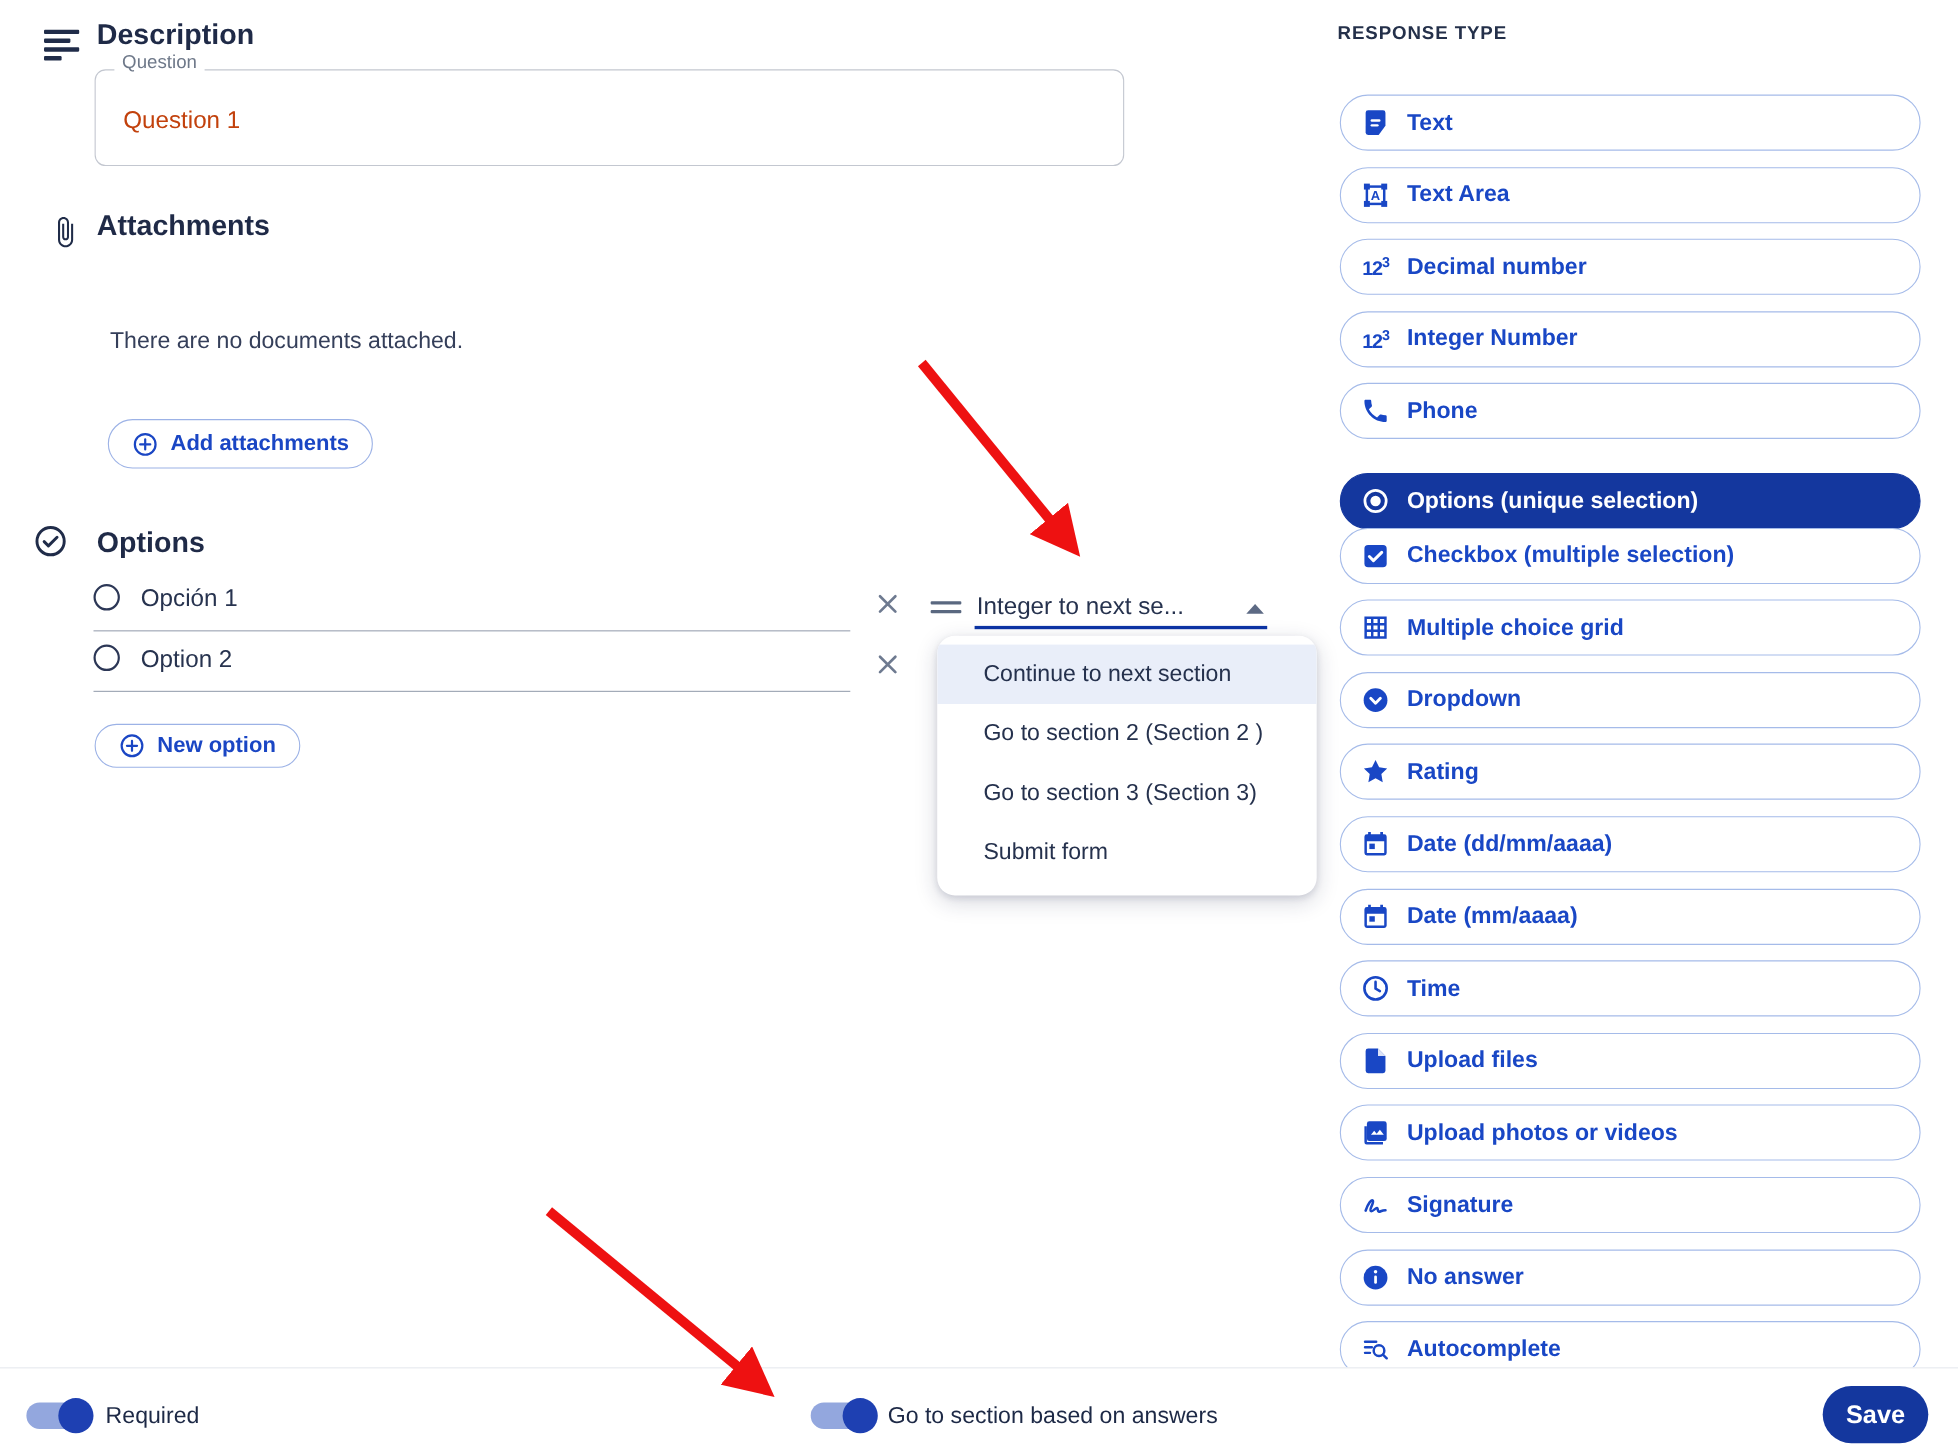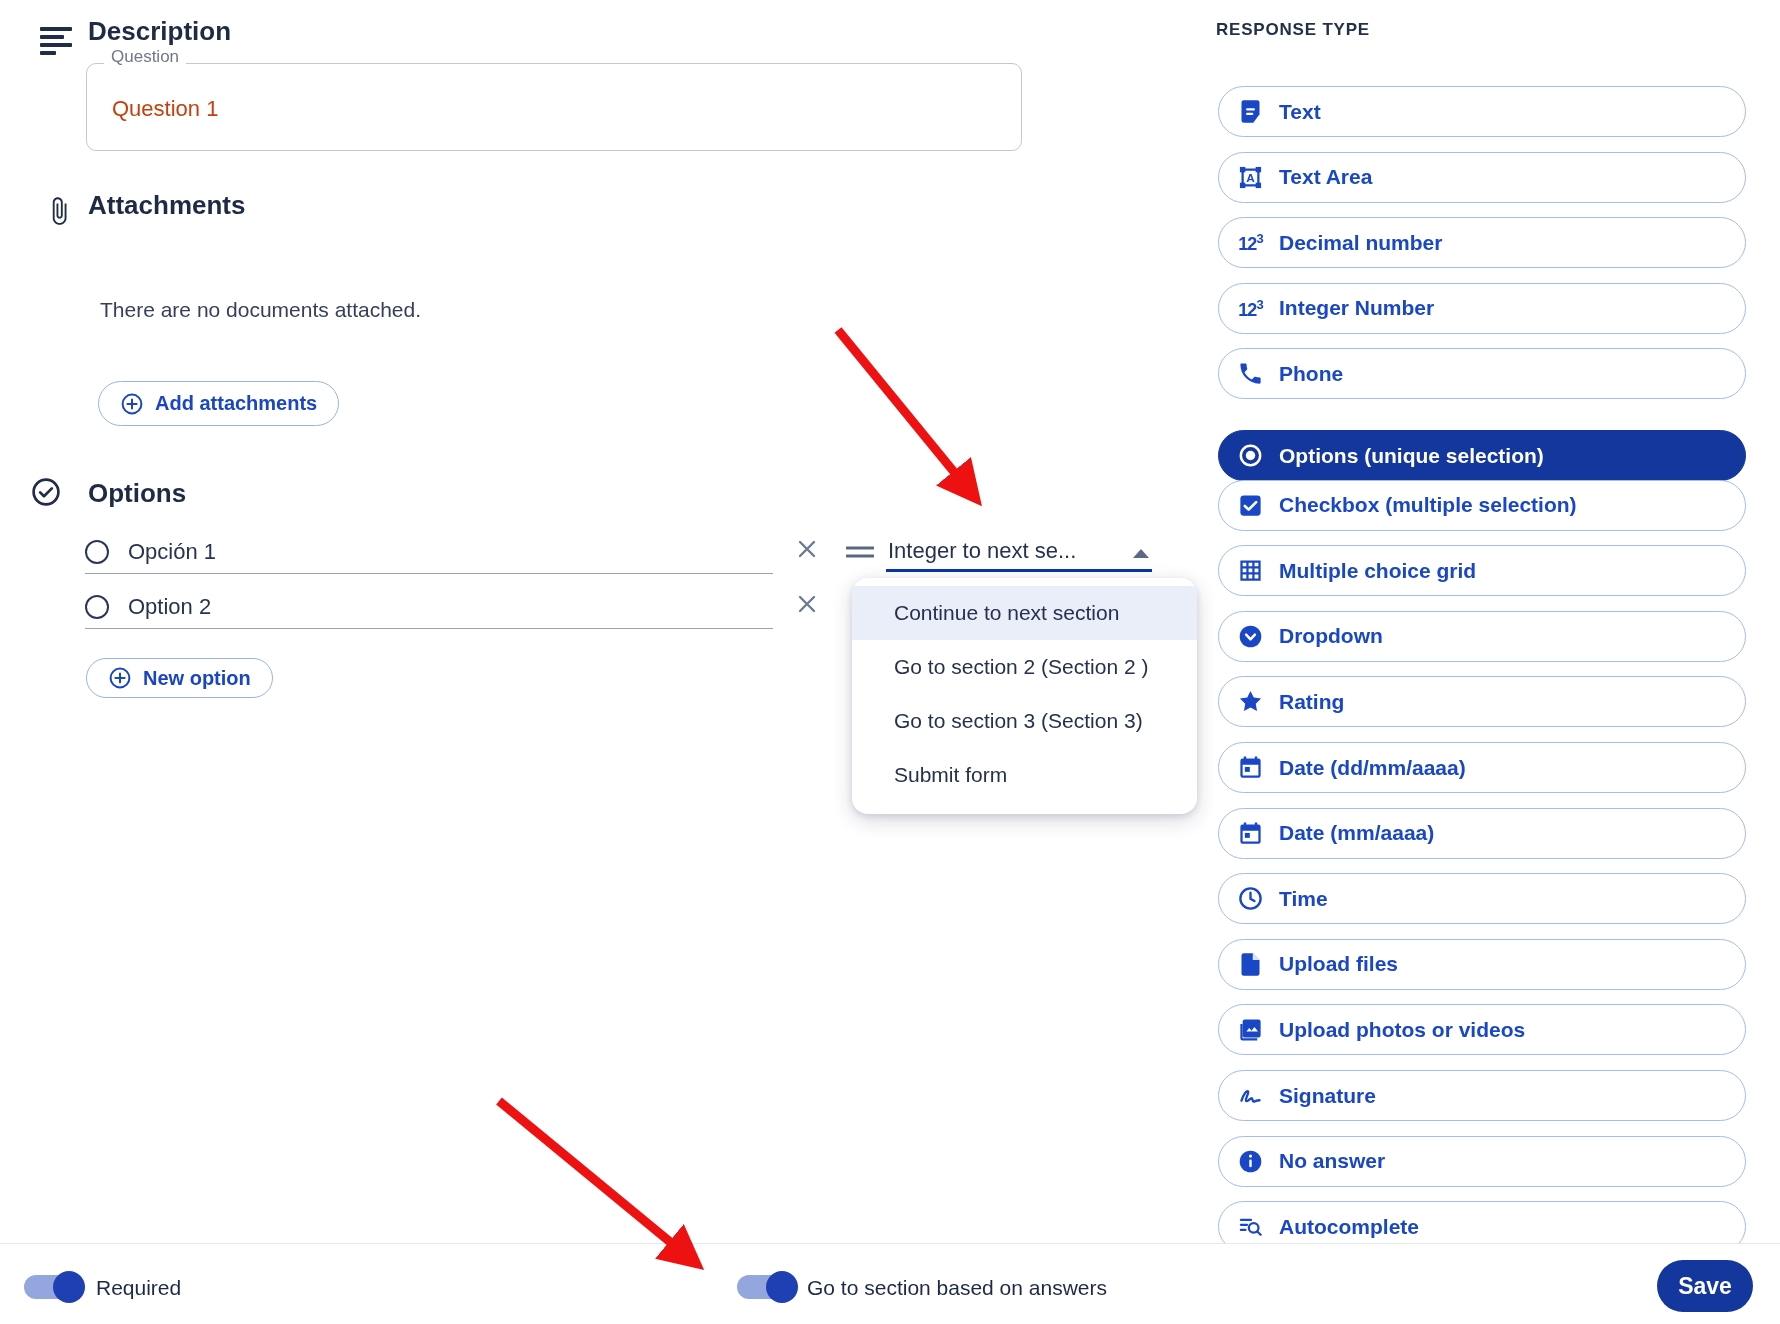--- a/index.html
+++ b/index.html
@@ -21,21 +21,21 @@
 
   
   .ghost-btn{position:absolute;display:flex;align-items:center;gap:11px;background:#fff;
              border:1.5px solid #9cb2e6;border-radius:24px;color:#1a46c4;font-weight:700;
              font-size:20px;padding:0 21px;cursor:pointer;white-space:nowrap;
              font-family:"Liberation Sans",sans-serif;}
   .ghost-btn svg{width:24px;height:24px;flex:0 0 auto;}
 
   
   .option-row{position:absolute;left:85px;width:688px;height:42px;border-bottom:1px solid #9aa2b1;
-              display:flex;align-items:center;gap:19px;}
+              display:flex;align-items:flex-start;gap:19px;}
   .radio-circle{width:20px;height:20px;border:2.5px solid #2c3756;border-radius:50%;flex:0 0 auto;}
   .option-label{font-size:22px;color:#27334f;}
 
   .x-btn{position:absolute;width:26px;height:26px;left:794px;cursor:pointer;}
   .x-btn svg{width:26px;height:26px;}
 
   .drag-handle{position:absolute;left:846px;top:543px;width:28px;height:18px;}
 
   .goto-select{position:absolute;left:888px;top:538px;width:246px;height:30px;font-size:22px;
                color:#26324e;white-space:nowrap;overflow:hidden;cursor:pointer;}

